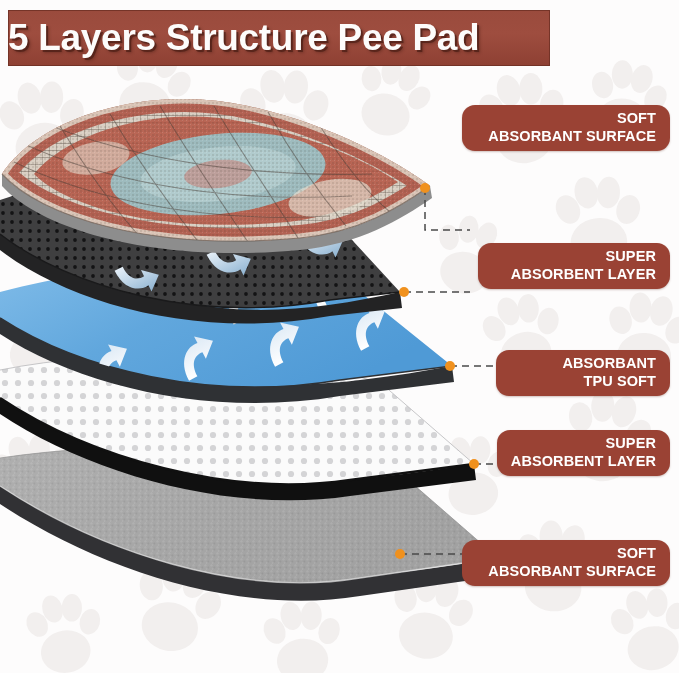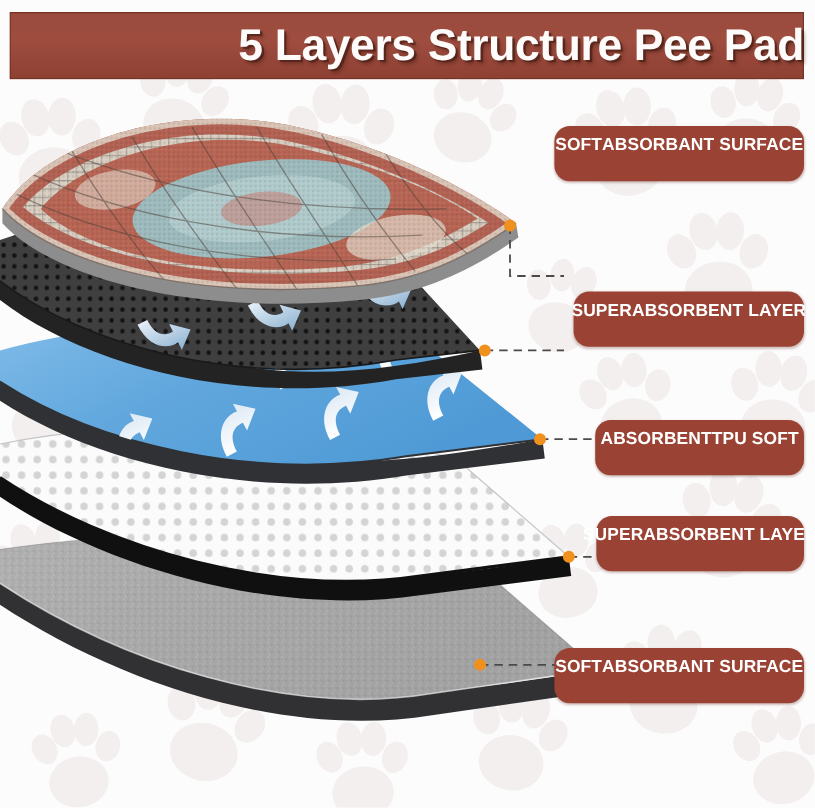--- a/index.html
+++ b/index.html
@@ -10,25 +10,25 @@
     overflow:hidden;
     position:relative;
   }
   #stage{position:absolute;inset:0;width:679px;height:673px;overflow:hidden;}
 
   
   #paw-layer{position:absolute;inset:0;z-index:0;}
 
   
   #banner{
-    position:absolute;left:8px;top:10px;width:662px;height:56px;
+    position:absolute;left:8px;top:10px;width:542px;height:56px;
     background:linear-gradient(180deg,#9a4b3d 0%,#9e4d3f 42%,#8e4033 100%);
     box-shadow:inset 0 0 0 1px rgba(110,48,36,.85);
     z-index:6;
-    display:flex;align-items:center;justify-content:flex-end;
+    display:flex;align-items:center;justify-content:flex-start;
   }
   #banner-text{
     color:#fdfcfb;
     font-size:37px;
     font-weight:bold;
     letter-spacing:-0.3px;
     white-space:nowrap;
     text-shadow:
       2px 2px 0 rgba(60,22,15,.55),
       3px 3px 3px rgba(60,22,15,.35);
@@ -40,21 +40,21 @@
   
   .callout{
     position:absolute;z-index:7;
     background:#9a4234;
     border-radius:13px;
     color:#ffffff;
     font-weight:bold;
     font-size:14.5px;
     line-height:1.22;
     text-align:center;
-    display:flex;justify-content:center;align-items:flex-start;
+    display:flex;flex-direction:column;justify-content:center;align-items:flex-end;
     padding:8px 14px;
     box-sizing:border-box;
     box-shadow:0 1px 2px rgba(90,40,30,.28);
     letter-spacing:.1px;
   }
   .callout .l1,.callout .l2{display:block;white-space:nowrap;}
 
   #callout-1{left:462px;top:105px;width:208px;height:46px;}
   #callout-2{left:478px;top:243px;width:192px;height:46px;}
   #callout-3{left:496px;top:350px;width:174px;height:46px;}
@@ -296,21 +296,21 @@
 
   <div class="callout" id="callout-1">
     <span class="l1">SOFT</span>
     <span class="l2">ABSORBANT SURFACE</span>
   </div>
   <div class="callout" id="callout-2">
     <span class="l1">SUPER</span>
     <span class="l2">ABSORBENT LAYER</span>
   </div>
   <div class="callout" id="callout-3">
-    <span class="l1">ABSORBENT</span>
+    <span class="l1">ABSORBANT</span>
     <span class="l2">TPU SOFT</span>
   </div>
   <div class="callout" id="callout-4">
     <span class="l1">SUPER</span>
     <span class="l2">ABSORBENT LAYER</span>
   </div>
   <div class="callout" id="callout-5">
     <span class="l1">SOFT</span>
     <span class="l2">ABSORBANT SURFACE</span>
   </div>

